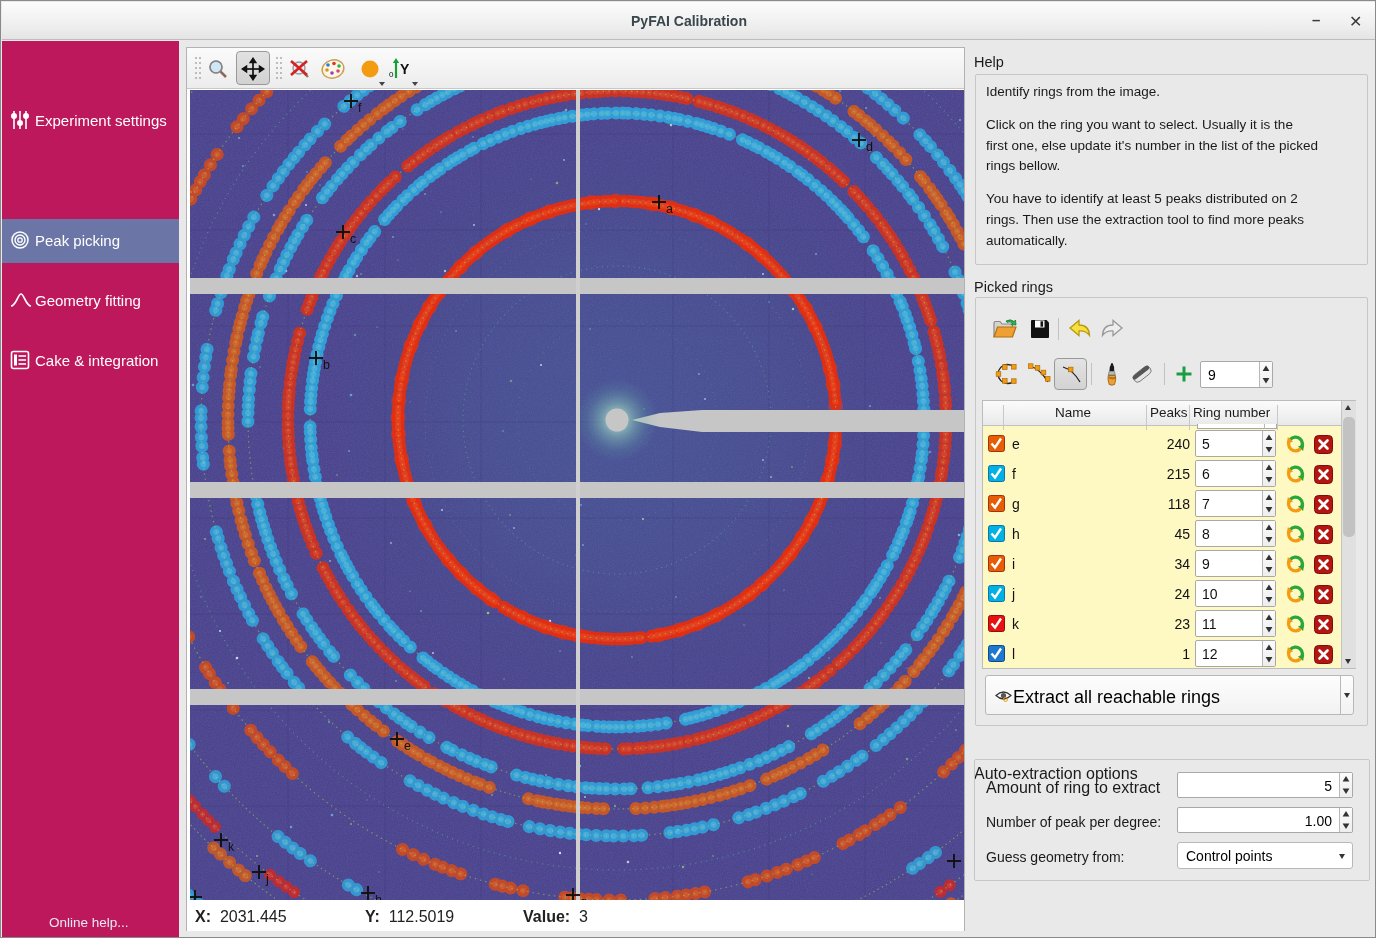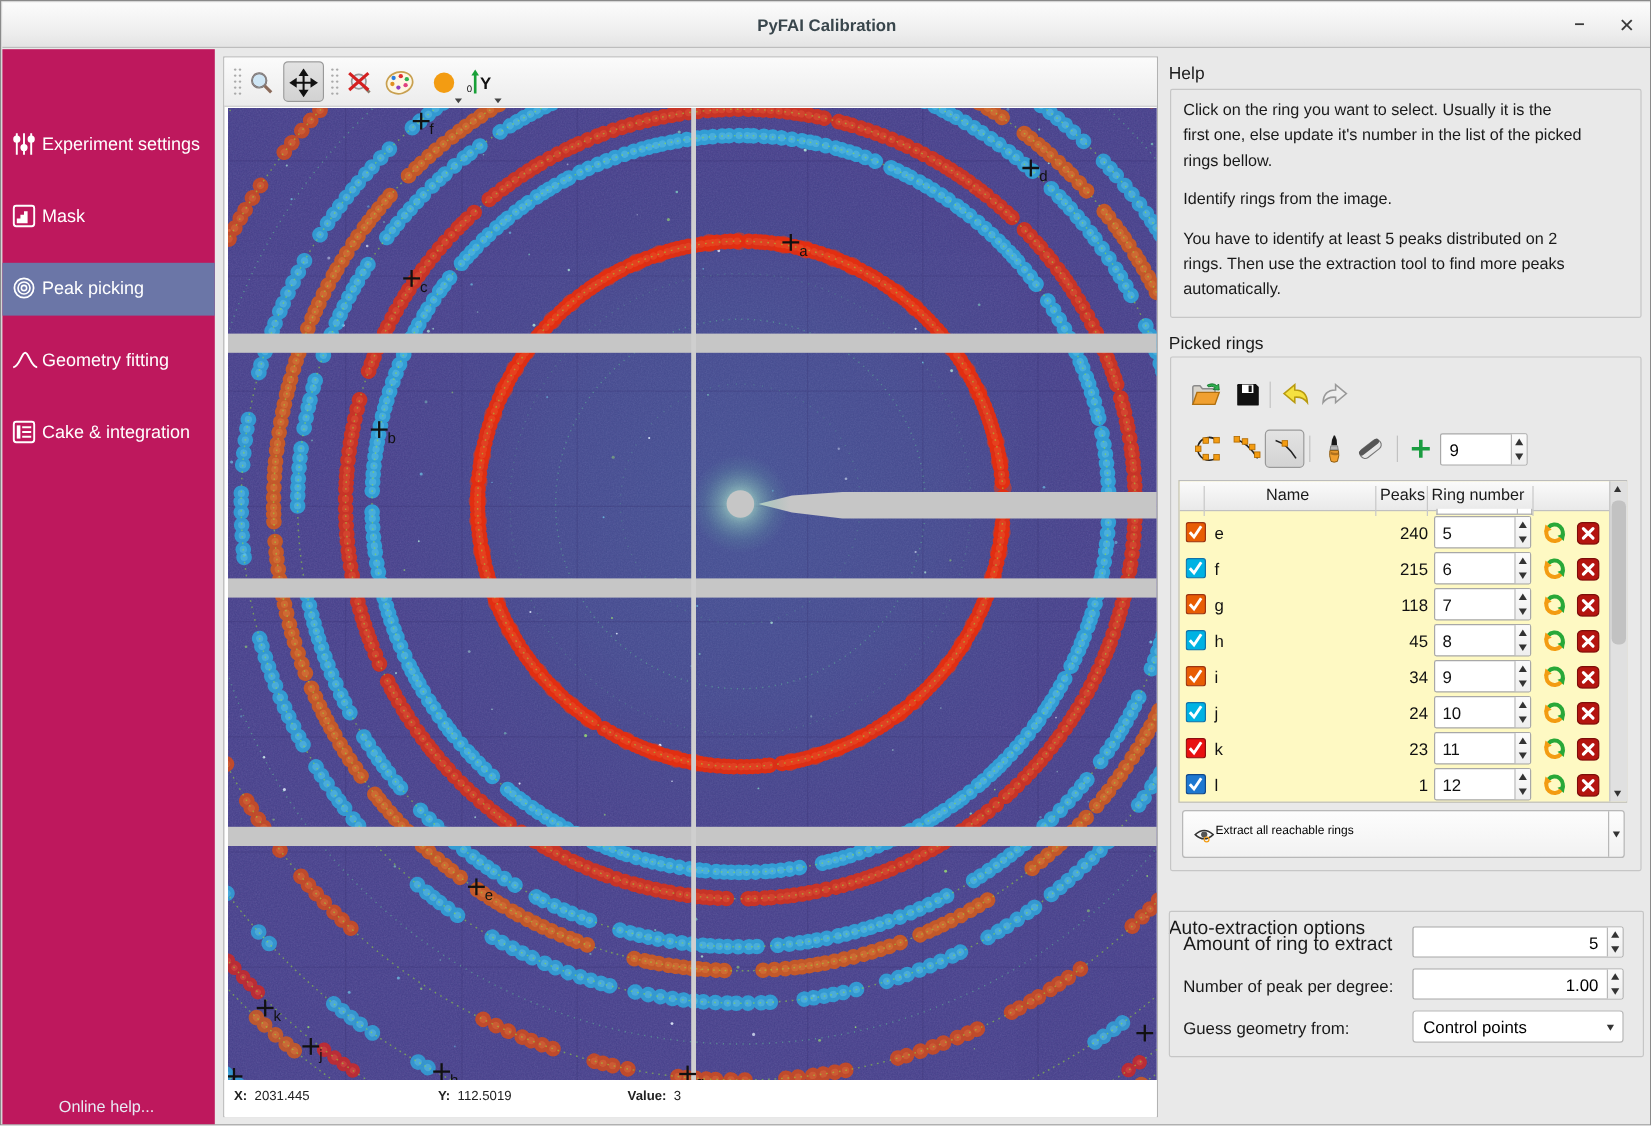--- a/index.html
+++ b/index.html
@@ -12,21 +12,21 @@
 .sbitem .ic { position:absolute; left:8px; top:11px; }
 .sbitem .tx { position:absolute; left:33px; top:13px; }
 .sbsel { background:#6b76a7; }
 .onlinehelp { position:absolute; left:47px; top:874px; color:#e8eaf4; font-size:13.5px; }
 .plotpanel { position:absolute; left:185px; top:46px; width:779px; height:884px; border:1px solid #b2b2b2; background:#fff; }
 .ptoolbar { position:absolute; left:0; top:0; width:777px; height:41px; background:linear-gradient(#fbfbfb,#ececec); border-bottom:1px solid #c8c8c8; }
 .ptb { position:absolute; top:8px; }
 .panbtn { position:absolute; left:49px; top:3px; width:34px; height:34px; border:1px solid #999; border-radius:4px; background:linear-gradient(#e2e2e2,#d2d2d2); }
 .dd { position:absolute; width:0; height:0; border-left:3.5px solid transparent; border-right:3.5px solid transparent; border-top:4.5px solid #444; }
 .canvas { position:absolute; left:3px; top:42px; width:774px; height:810px; }
-.statusbar { position:absolute; left:0; top:852px; width:777px; height:31px; background:#fff; font-size:11px; color:#222; }
+.statusbar { position:absolute; left:0; top:852px; width:777px; height:31px; background:#fff; font-size:16px; color:#222; }
 .statusbar b { font-weight:bold; }
 .rp { position:absolute; font-size:13.5px; color:#1a1a1a; }
 .gbox { position:absolute; border:1px solid #c6c6c6; border-radius:2px; }
 .helptext { position:absolute; left:985px; top:81px; width:370px; font-size:13.5px; color:#1a1a1a; line-height:20.8px; }
 .helptext p { margin-bottom:12px; }
 .btn { position:absolute; background:linear-gradient(#fdfdfd,#f2f2f2); border:1px solid #b8b8b8; border-radius:3px; }
 .spinbox { position:absolute; background:#fff; border:1px solid #a8a8a8; border-radius:2px; }
 .spinbtns { position:absolute; right:0; top:0; height:100%; border-left:1px solid #b8b8b8; background:linear-gradient(#fbfbfb,#eee); }
 .table { position:absolute; left:981px; top:399px; width:374px; height:269px; border:1px solid #bcbcbc; background:#fef9c3; overflow:hidden; }
 .thead { position:absolute; left:0; top:0; width:359px; height:25px; background:linear-gradient(#fbfbfb,#e9e9e9); border-bottom:1px solid #c0c0c0; font-size:13.5px; color:#1a1a1a; }
@@ -58,27 +58,20 @@
             <g stroke="#fff" stroke-width="1.6" fill="#fff">
 <line x1="4" y1="1" x2="4" y2="19"></line>
               <line x1="10" y1="1" x2="10" y2="19"></line>
               <line x1="16" y1="1" x2="16" y2="19"></line>
 <circle cx="4" cy="6" r="2.2"></circle>
               <circle cx="10" cy="13" r="2.2"></circle>
               <circle cx="16" cy="6" r="2.2"></circle>
             </g>
           </svg></span>
         <span class="tx">Experiment settings</span>
-      </div>
-  <div class="sbitem" style="top:118px">
-        <span class="ic"><svg width="20" height="20" viewBox="0 0 20 20">
-            <rect x="1.5" y="1.5" width="17" height="17" rx="2" fill="none" stroke="#fff" stroke-width="1.6"></rect>
-<path d="M4 16 L4 12 L7 12 L7 9 L10 9 L10 6 L13 6 L13 16 Z" fill="#fff"></path>
-          </svg></span>
-        <span class="tx">Mask</span>
       </div>
   <div class="sbitem sbsel" style="top:178px">
         <span class="ic"><svg width="20" height="20" viewBox="0 0 20 20">
             <g fill="none" stroke="#fff">
               <circle cx="10" cy="10" r="8" stroke-width="1.5"></circle>
               <circle cx="10" cy="10" r="5" stroke-width="1.4"></circle>
               <circle cx="10" cy="10" r="2.2" stroke-width="1.3"></circle>
             </g>
           </svg></span>
         <span class="tx">Peak picking</span>
@@ -454,22 +447,22 @@
   <div class="statusbar">
    <span style="position:absolute;left:8px;top:8px"><b>X:</b>&nbsp; 2031.445</span>
    <span style="position:absolute;left:178px;top:8px"><b>Y:</b>&nbsp; 112.5019</span>
    <span style="position:absolute;left:336px;top:8px"><b>Value:</b>&nbsp; 3</span>
   </div>
  </div>
 
  <div class="rp" style="left:973px;top:53px;font-size:14.5px">Help</div>
  <div class="gbox" style="left:974px;top:73px;width:393px;height:191px"></div>
  <div class="helptext">
+  <p>Identify rings from the image.</p>
   <p>Click on the ring you want to select. Usually it is the<br>first one, else update it's number in the list of the picked<br>rings bellow.</p>
-  <p>Identify rings from the image.</p>
   <p>You have to identify at least 5 peaks distributed on 2<br>rings. Then use the extraction tool to find more peaks<br>automatically.</p>
  </div>
  <div class="rp" style="left:973px;top:278px;font-size:14.5px">Picked rings</div>
  <div class="gbox" style="left:974px;top:296px;width:393px;height:429px"></div>
 
  <span class="rp" style="left:991px;top:317px"><svg width="26" height="22" viewBox="0 0 26 22">
         <path d="M2 19 L2 5 Q2 3.5 3.5 3.5 L8 3.5 L10 6 L19 6 Q20.5 6 20.5 7.5 L20.5 9" fill="#d8d4cc" stroke="#8a8a8a" stroke-width="1.2"></path>
         <path d="M2 19 L5.5 9 L24 9 L20.5 19 Z" fill="#f0a030" stroke="#b07010" stroke-width="1.2"></path>
         <path d="M14 3 Q19 0.5 22 3.5 L23.5 2 L24 7 L19 6.6 L20.6 5 Q18.2 3 15 4.4 Z" fill="#30b050" stroke="#187830" stroke-width="0.8"></path>
       </svg></span>
@@ -793,21 +786,21 @@
   <div style="position:absolute;left:3px;bottom:4px" class="arrow-dn"></div>
   <div style="position:absolute;left:1px;top:16px;width:12px;height:120px;background:#c2c2c2;border-radius:5px"></div>
  </div>
 
  <div class="btn" style="left:984px;top:674px;width:369px;height:40px">
   <span style="position:absolute;left:9px;top:13px"><svg width="17" height="14" viewBox="0 0 17 14">
           <path d="M1 6.5 Q8.5 -0.5 16 6.5 Q8.5 13.5 1 6.5 Z" fill="none" stroke="#333" stroke-width="1.2"></path>
           <circle cx="8.5" cy="6.5" r="2.6" fill="#555"></circle>
           <circle cx="10.5" cy="10.5" r="2" fill="none" stroke="#f39c12" stroke-width="1"></circle>
         </svg></span>
-  <span style="position:absolute;left:27px;top:11px;font-size:10px">Extract all reachable rings</span>
+  <span style="position:absolute;left:27px;top:11px;font-size:18px">Extract all reachable rings</span>
   <span style="position:absolute;right:0;top:0;width:13px;height:100%;border-left:1px solid #b8b8b8"></span>
   <span class="arrow-dn" style="position:absolute;right:3px;top:17px"></span>
  </div>
 
  <div class="rp" style="left:973px;top:764px;font-size:16px">Auto-extraction options</div>
  <div class="gbox" style="left:973px;top:758px;width:396px;height:122px"></div>
  <span class="rp" style="left:985px;top:778px;font-size:16px">Amount of ring to extract</span>
  <div class="spinbox" style="left:1176px;top:771px;width:176px;height:26px">
       <span style="position:absolute;right:20px;top:5px;font-size:14px">5</span>
       <span class="spinbtns" style="width:13px"><svg width="12" height="24" viewBox="0 0 12 24">

